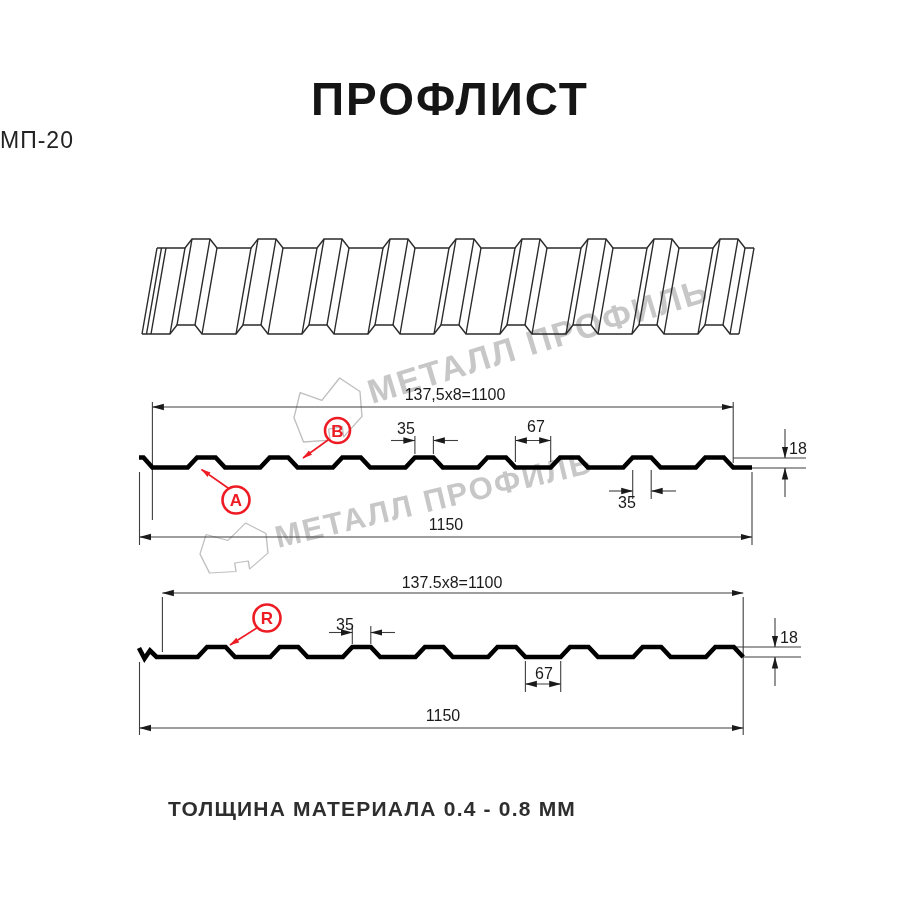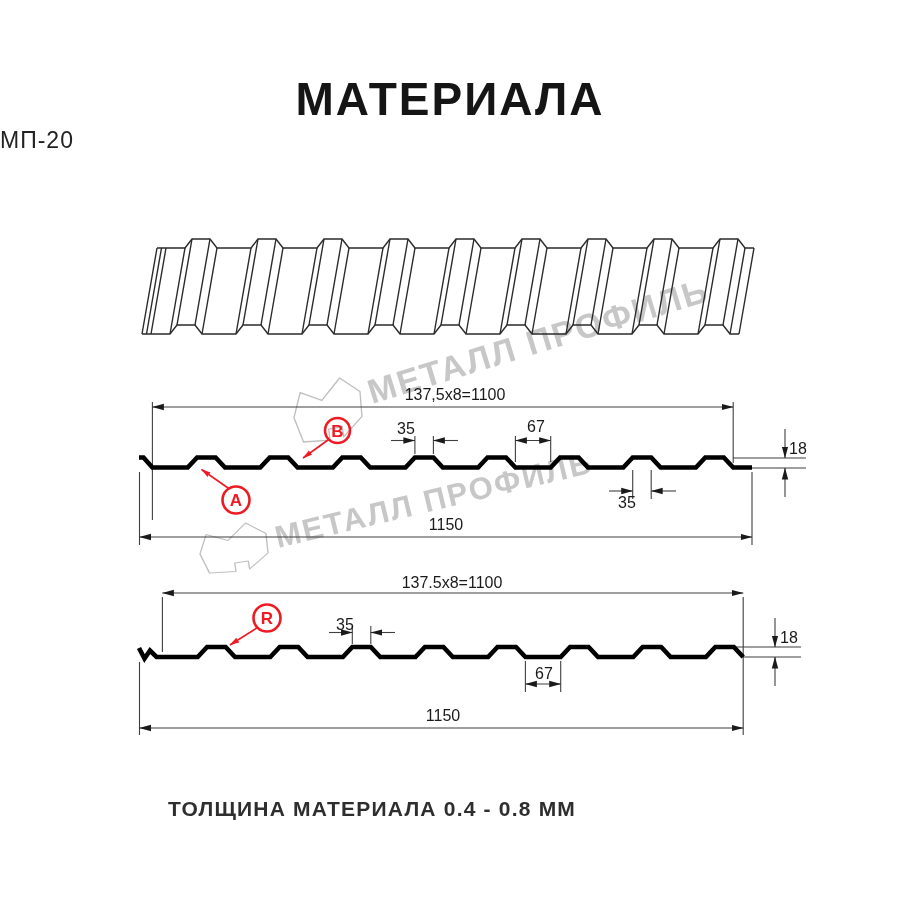--- a/index.html
+++ b/index.html
@@ -21,21 +21,21 @@
   .redln{stroke:#ed1c24;stroke-width:1.6;fill:none;}
   .redcirc{stroke:#ed1c24;stroke-width:2.6;fill:none;}
   .redtxt{font-family:"Liberation Sans",sans-serif;font-size:17px;font-weight:bold;
           fill:#ed1c24;text-anchor:middle;}
 </style>
 </head>
 <body>
 
 <div class="canvas">
 
-  <div class="title">МАТЕРИАЛА</div>
+  <div class="title">ПРОФЛИСТ</div>
   <div class="subtitle">МП-20</div>
 
   <svg width="900" height="900" viewBox="0 0 900 900">
     <defs>
       <marker id="ab" viewBox="0 0 12 8" refX="11.5" refY="4" markerWidth="12" markerHeight="8" orient="auto-start-reverse" markerUnits="userSpaceOnUse">
         <path d="M0,0.8 L11.8,4 L0,7.2 Z" fill="#1a1a1a"></path>
       </marker>
       <marker id="ar" viewBox="0 0 12 8" refX="11" refY="4" markerWidth="10" markerHeight="7" orient="auto-start-reverse" markerUnits="userSpaceOnUse">
         <path d="M0,0.8 L11.8,4 L0,7.2 Z" fill="#ed1c24"></path>
       </marker>

